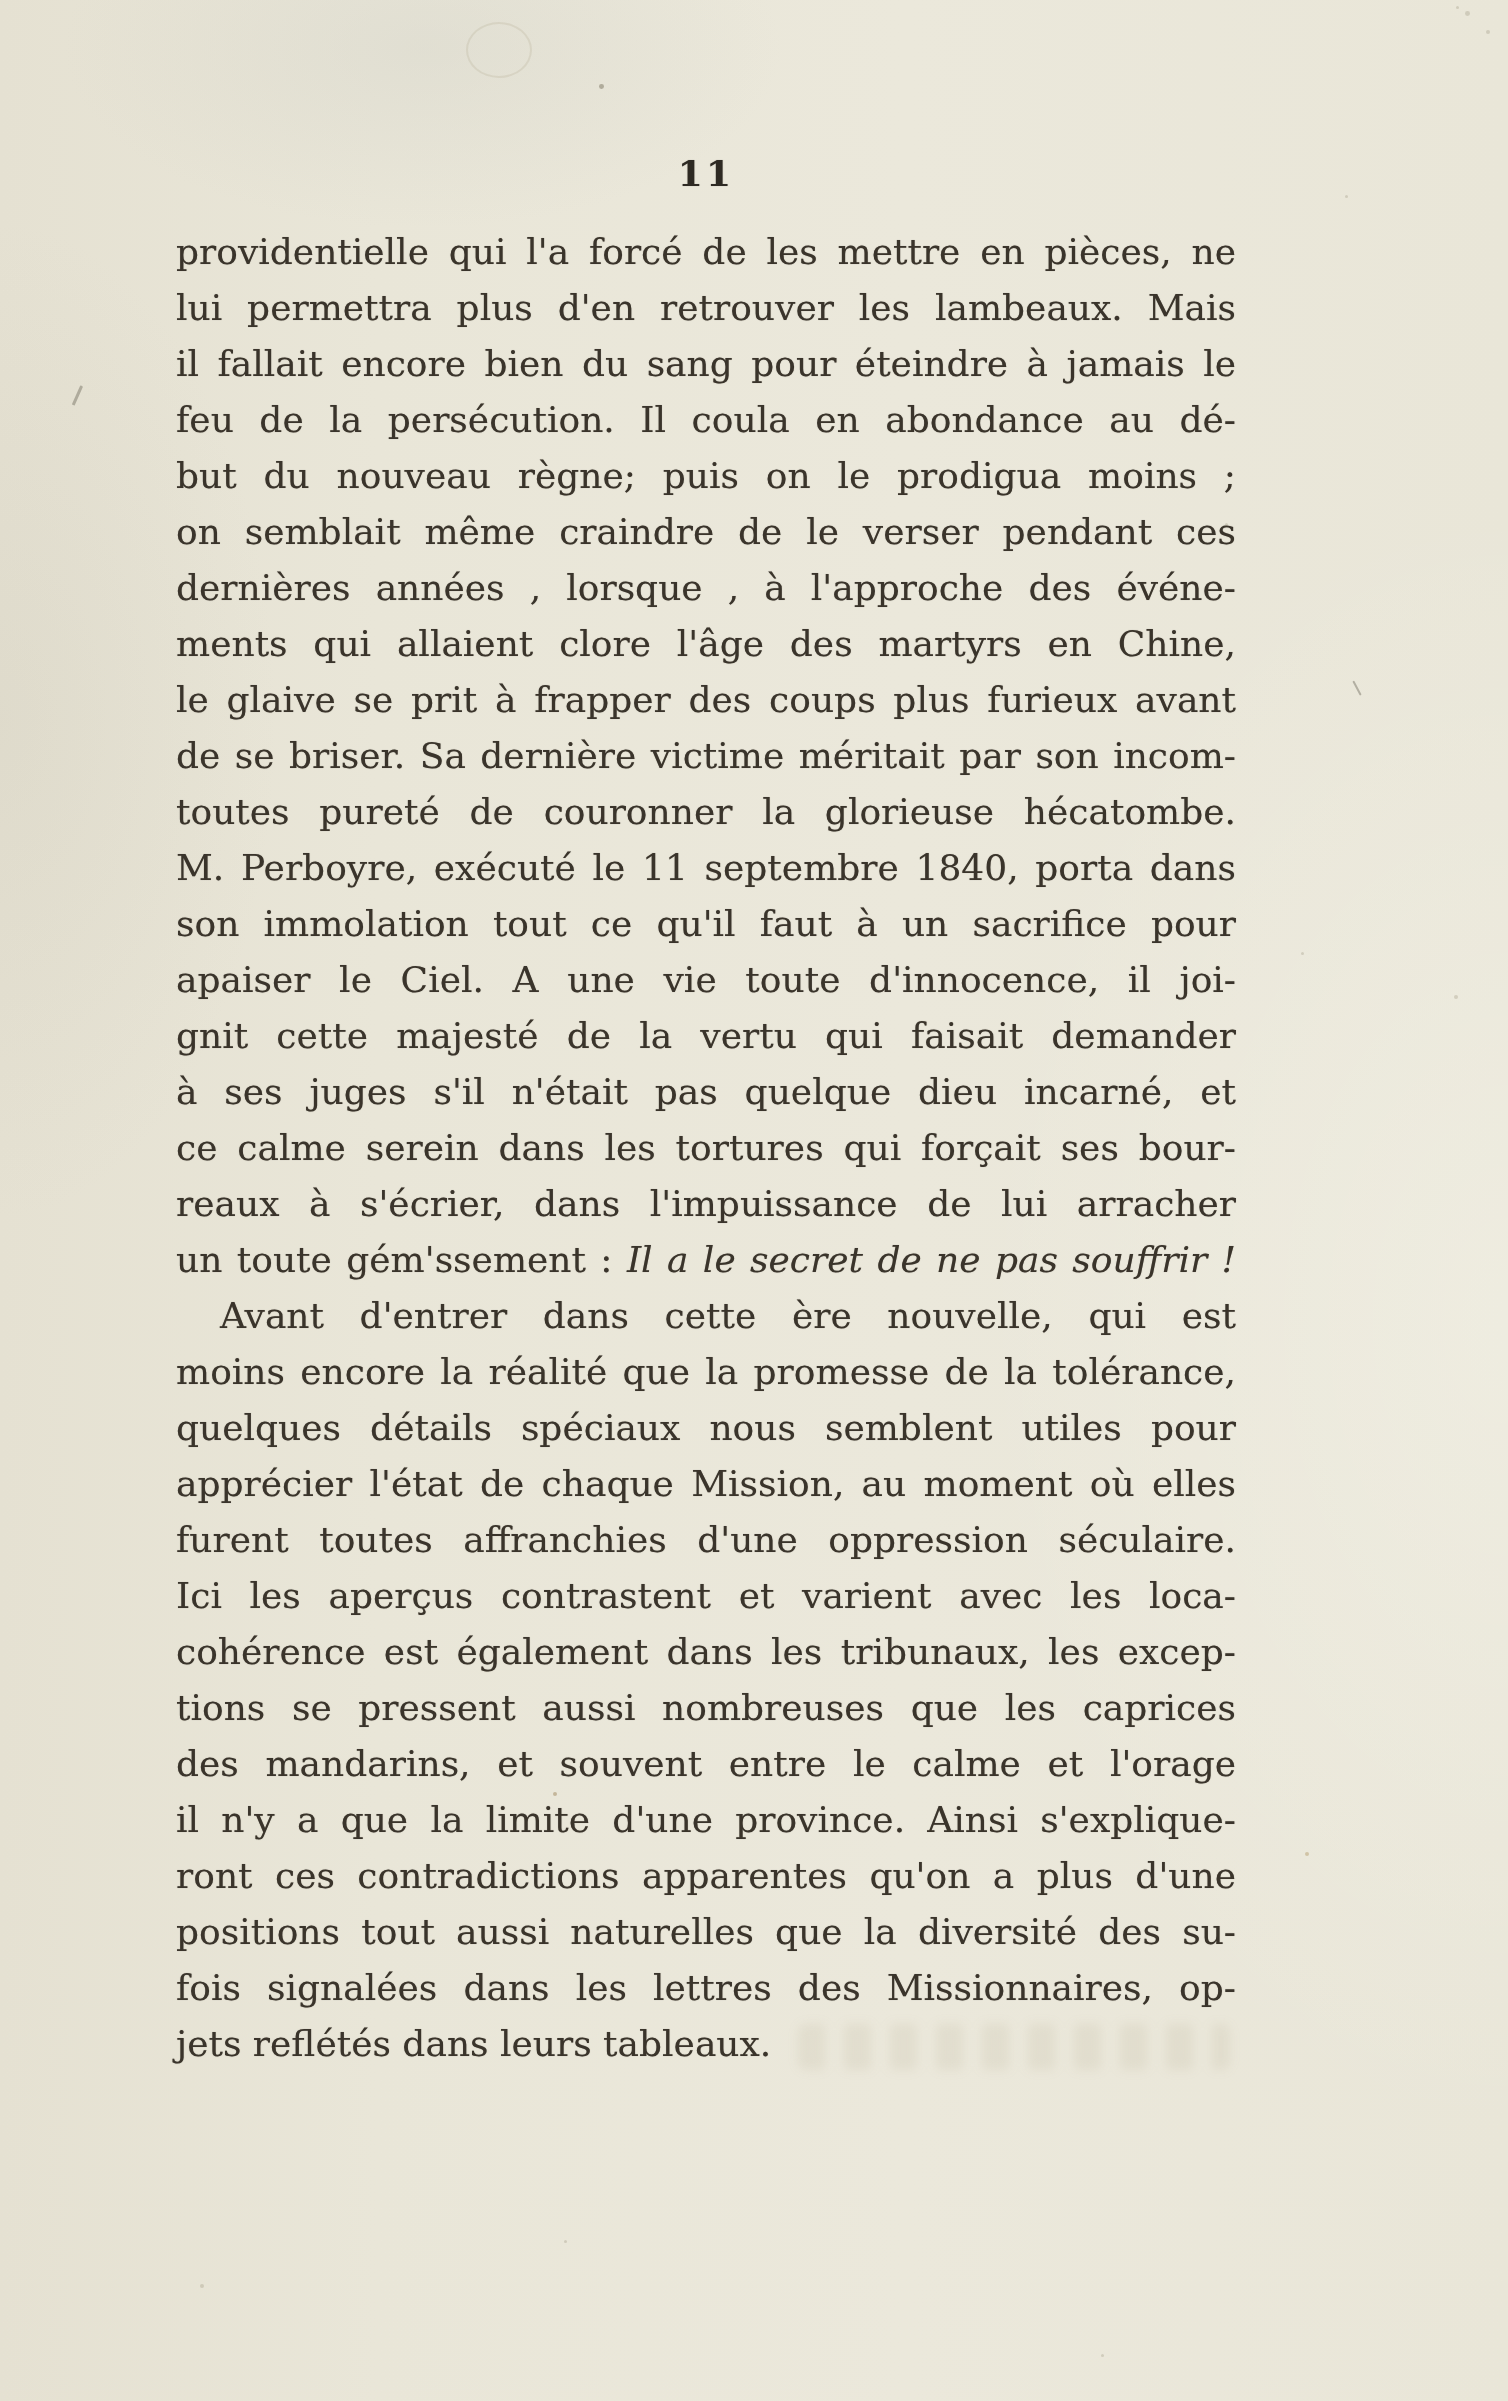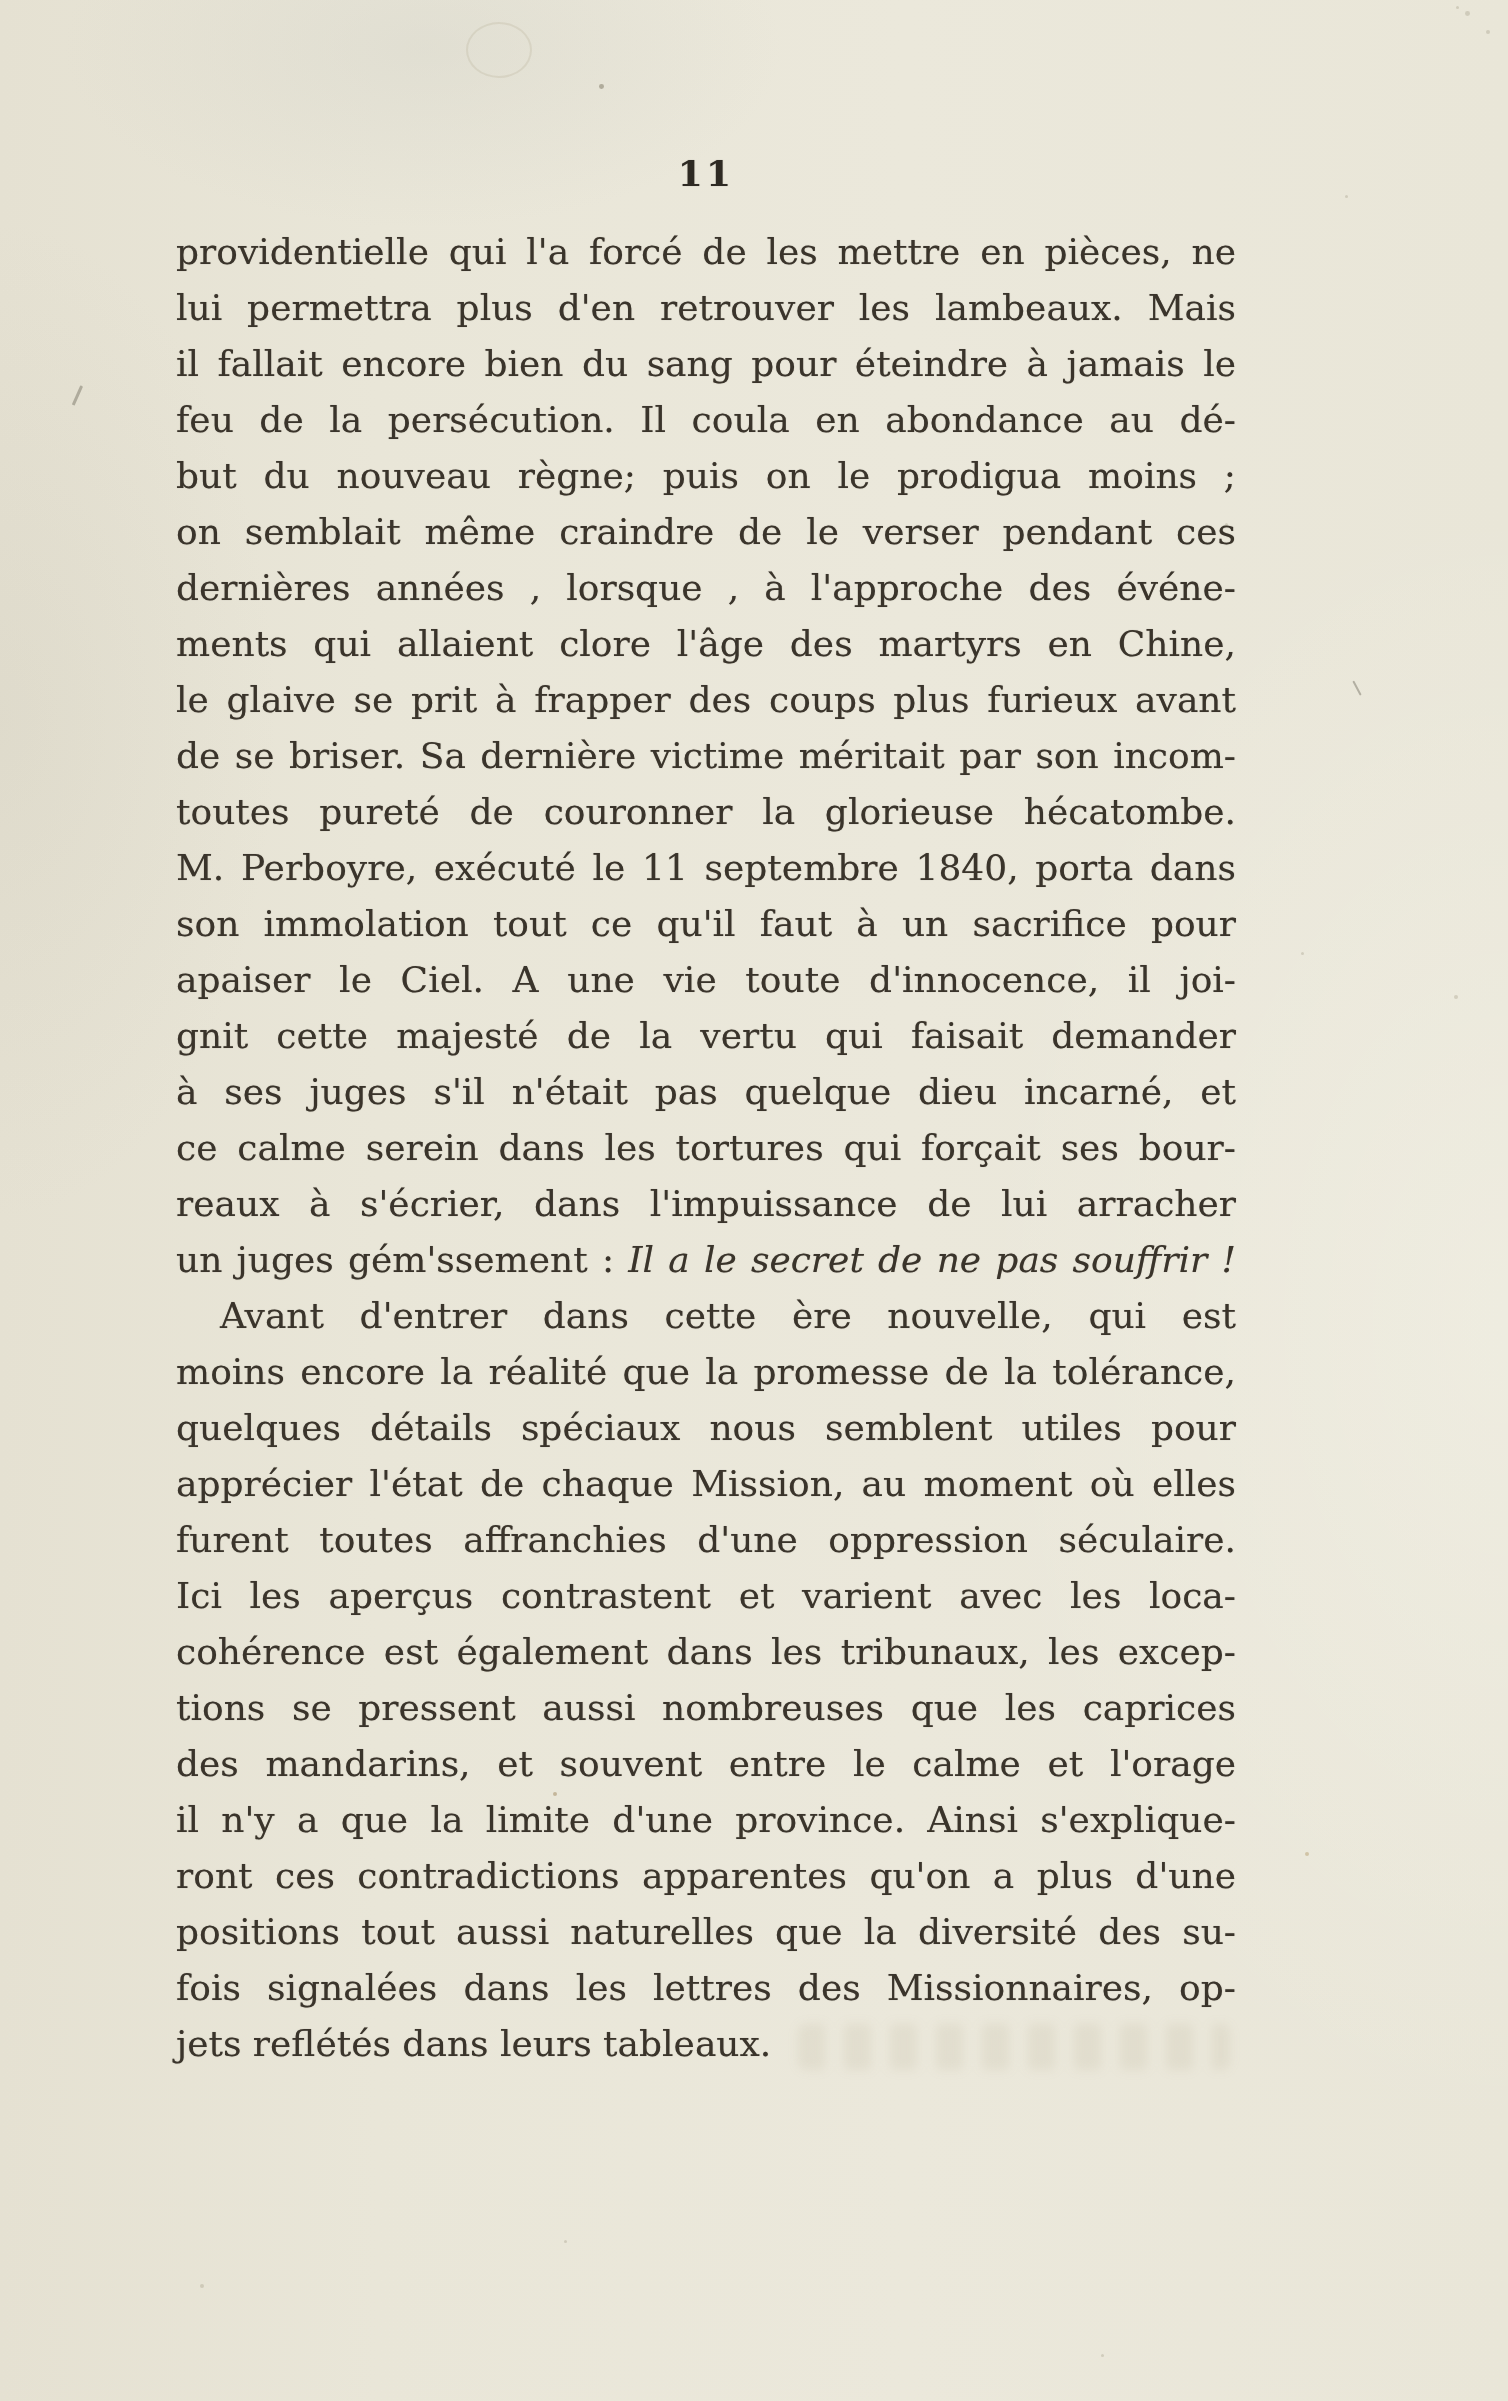--- a/index.html
+++ b/index.html
@@ -106,21 +106,21 @@
       <div class="line"><span>le glaive se prit à frapper des coups plus furieux avant</span></div>
       <div class="line"><span>de se briser. Sa dernière victime méritait par son incom-</span></div>
       <div class="line"><span>toutes pureté de couronner la glorieuse hécatombe.</span></div>
       <div class="line"><span>M. Perboyre, exécuté le 11 septembre 1840, porta dans</span></div>
       <div class="line"><span>son immolation tout ce qu'il faut à un sacrifice pour</span></div>
       <div class="line"><span>apaiser le Ciel. A une vie toute d'innocence, il joi-</span></div>
       <div class="line"><span>gnit cette majesté de la vertu qui faisait demander</span></div>
       <div class="line"><span>à ses juges s'il n'était pas quelque dieu incarné, et</span></div>
       <div class="line"><span>ce calme serein dans les tortures qui forçait ses bour-</span></div>
       <div class="line"><span>reaux à s'écrier, dans l'impuissance de lui arracher</span></div>
-      <div class="line"><span>un juges gém'ssement : </span><em>Il a le secret de ne pas souffrir !</em></div>
+      <div class="line"><span>un toute gém'ssement : </span><em>Il a le secret de ne pas souffrir !</em></div>
       <div class="line indent"><span>Avant d'entrer dans cette ère nouvelle, qui est</span></div>
       <div class="line"><span>moins encore la réalité que la promesse de la tolérance,</span></div>
       <div class="line"><span>quelques détails spéciaux nous semblent utiles pour</span></div>
       <div class="line"><span>apprécier l'état de chaque Mission, au moment où elles</span></div>
       <div class="line"><span>furent toutes affranchies d'une oppression séculaire.</span></div>
       <div class="line"><span>Ici les aperçus contrastent et varient avec les loca-</span></div>
       <div class="line"><span>cohérence est également dans les tribunaux, les excep-</span></div>
       <div class="line"><span>tions se pressent aussi nombreuses que les caprices</span></div>
       <div class="line"><span>des mandarins, et souvent entre le calme et l'orage</span></div>
       <div class="line"><span>il n'y a que la limite d'une province. Ainsi s'explique-</span></div>

